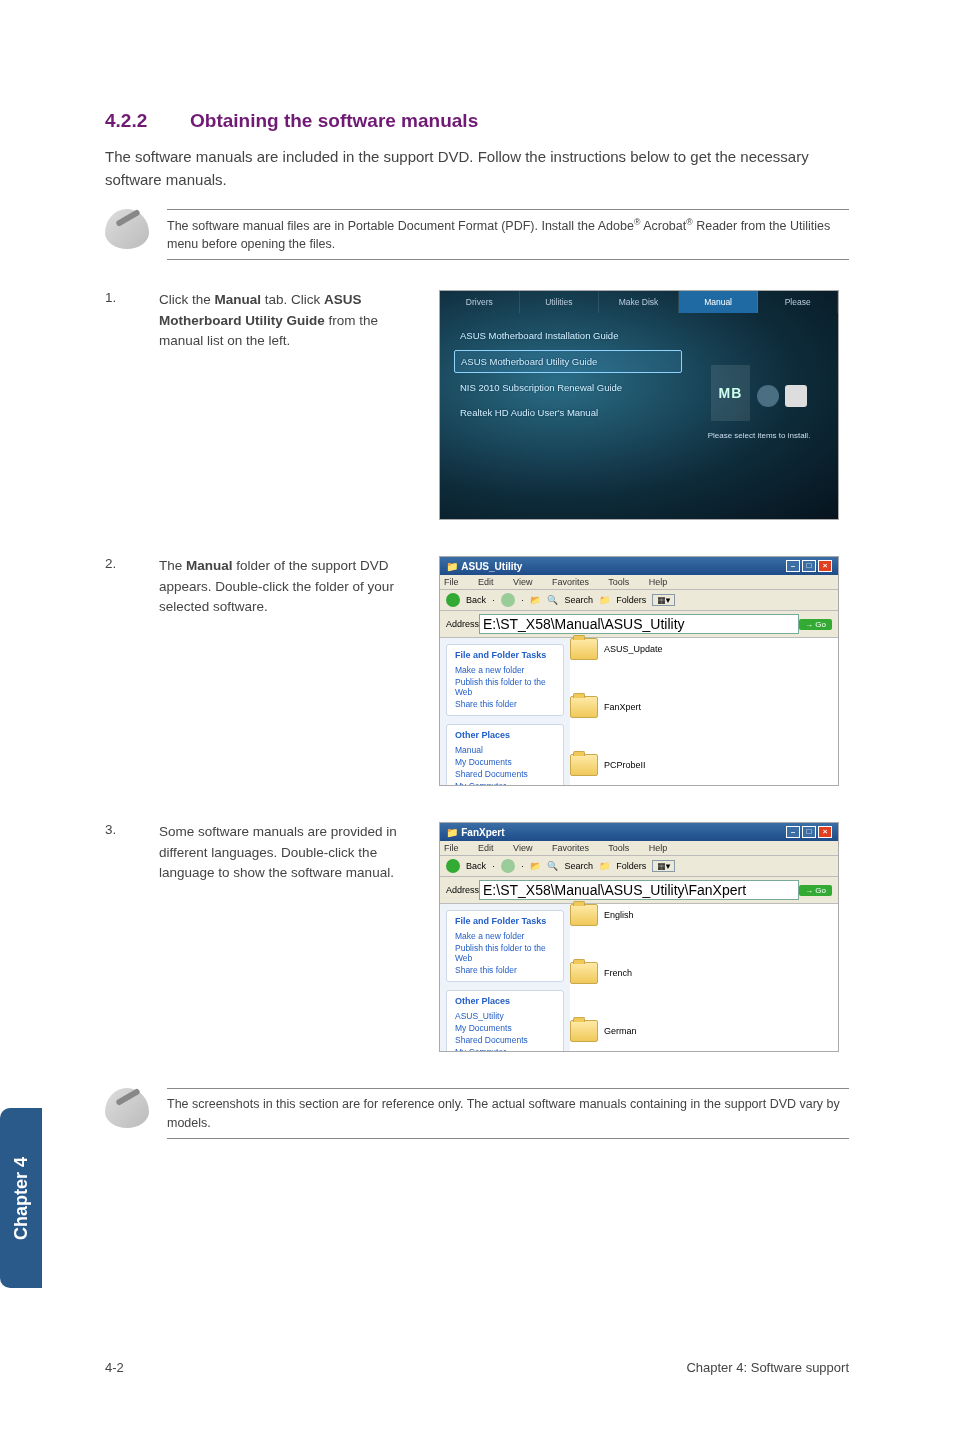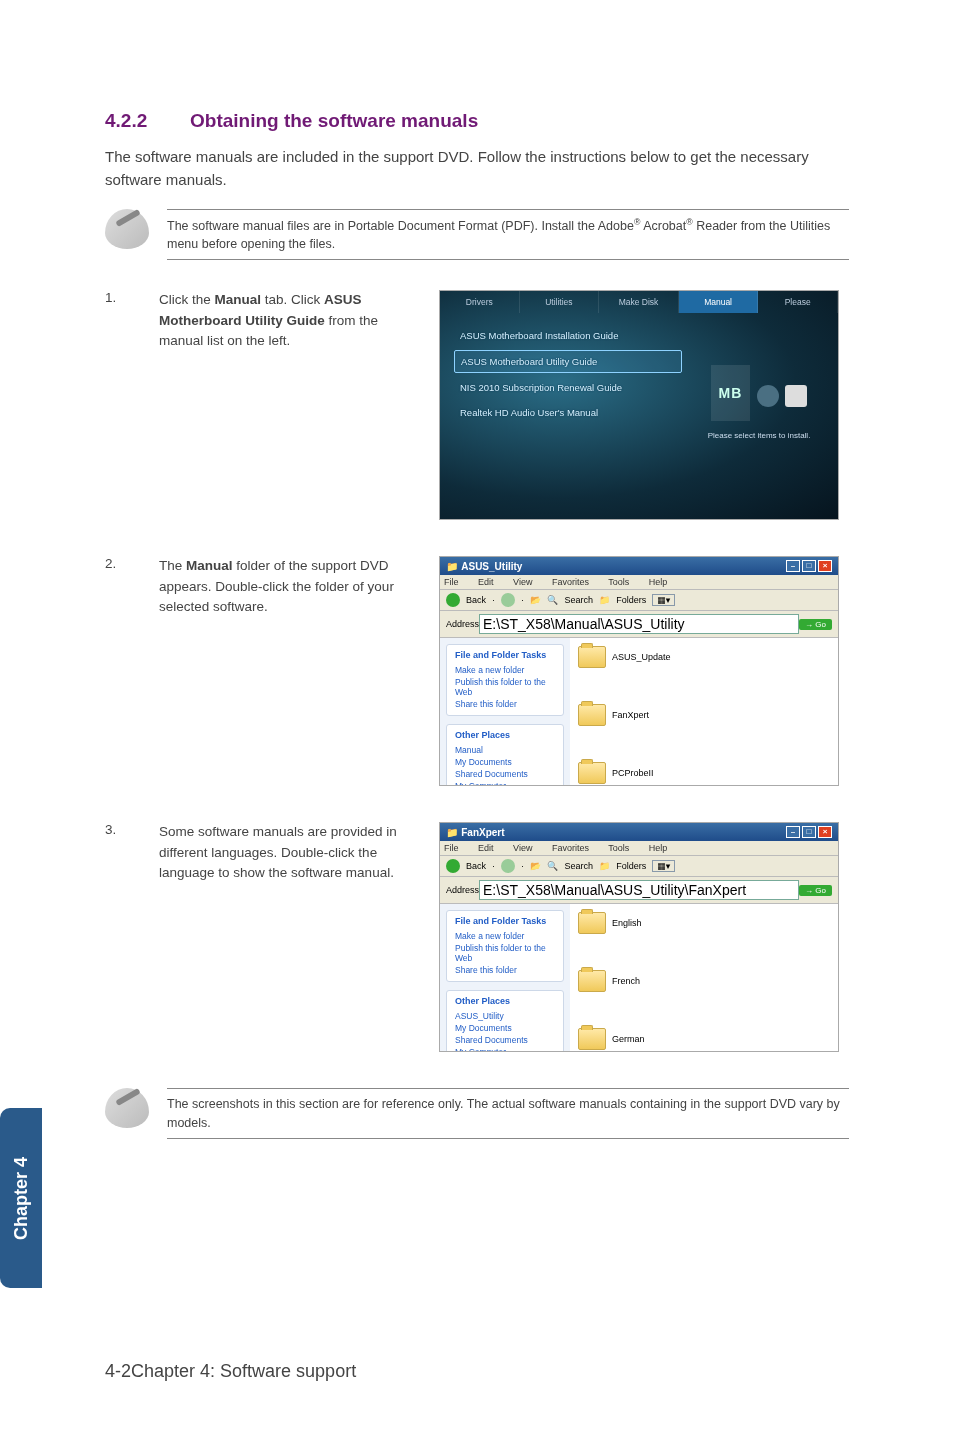--- a/index.html
+++ b/index.html
@@ -89,40 +89,40 @@
   .toolbar .back{background:#3a3;}
   .toolbar .fwd{background:#9c9;}
   .addr { background:#ece9d8; padding:3px 6px; font-size:9px; display:flex; align-items:center; border-bottom:1px solid #bbb;}
   .addr input{flex:1; font-size:14px; border:1px solid #7a9; padding:1px 3px; background:#fff;}
   .gobtn{background:#3a3;color:#fff;border:none;font-size:8px;padding:1px 6px;border-radius:2px;}
   .expl-body{flex:1;display:flex;background:#fff;}
   .side{width:130px;background:#eef3fa;padding:6px;font-size:9px;}
   .side-panel{background:#fff;border:1px solid #cdd8e8;border-radius:3px;margin-bottom:8px;padding:5px 8px;}
   .side-panel .ph{color:#215dc6;font-weight:bold;margin-bottom:4px;font-size:9px;}
   .side-panel .pi{color:#215dc6;font-size:8.5px;padding:1px 0;}
-  .files{flex:1;padding:8px;font-size:9px;}
+  .files{flex:1;font-size:9px;}
   .frow{display:flex;flex-wrap:wrap;gap:24px;}
   .fitem{display:flex;align-items:center;gap:6px;width:140px;margin-bottom:12px;}
   .foldericon{width:28px;height:22px;background:linear-gradient(#ffe9a8,#f0c95a);border:1px solid #caa94a;border-radius:2px;position:relative;}
   .foldericon::before{content:"";position:absolute;top:-4px;left:2px;width:10px;height:4px;background:#f0c95a;border:1px solid #caa94a;border-bottom:none;border-radius:2px 2px 0 0;}
   
   .side-tab {
     position:absolute; left:0; bottom:150px;
     width:42px; height:180px;
     background:#2a5a8a;
     border-radius:0 10px 10px 0;
     color:#fff; font-weight:bold;
     writing-mode: vertical-rl;
     text-align:center; line-height:42px;
     font-size:18px;
     transform: rotate(180deg);
   }
   .footer {
-    position:absolute; bottom:56px; left:105px; right:105px;
-    display:flex; font-size:18px; color:#444;
+    position:absolute; bottom:63px; left:105px; right:105px;
+    display:flex; justify-content:space-between; font-size:13px; color:#444;
   }
   sup { font-size:0.7em; }
 </style>
 </head>
 <body>
 
 <div class="page-content">
 
   <h2 class="section-heading">
     <span class="num">4.2.2</span><span>Obtaining the software manuals</span>

